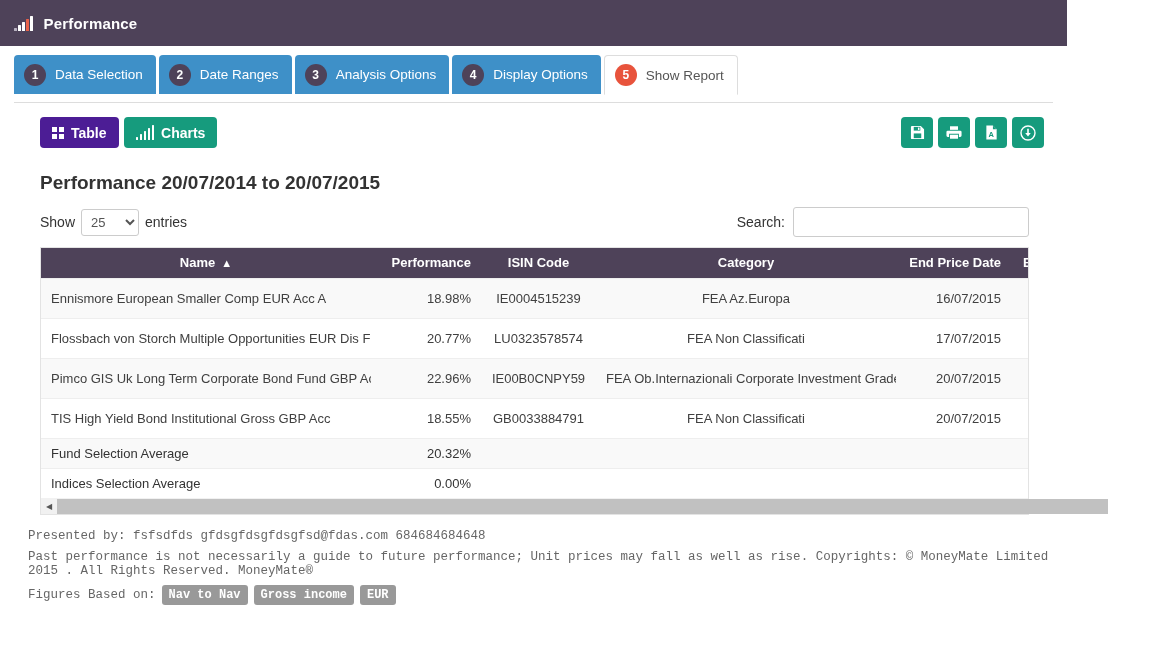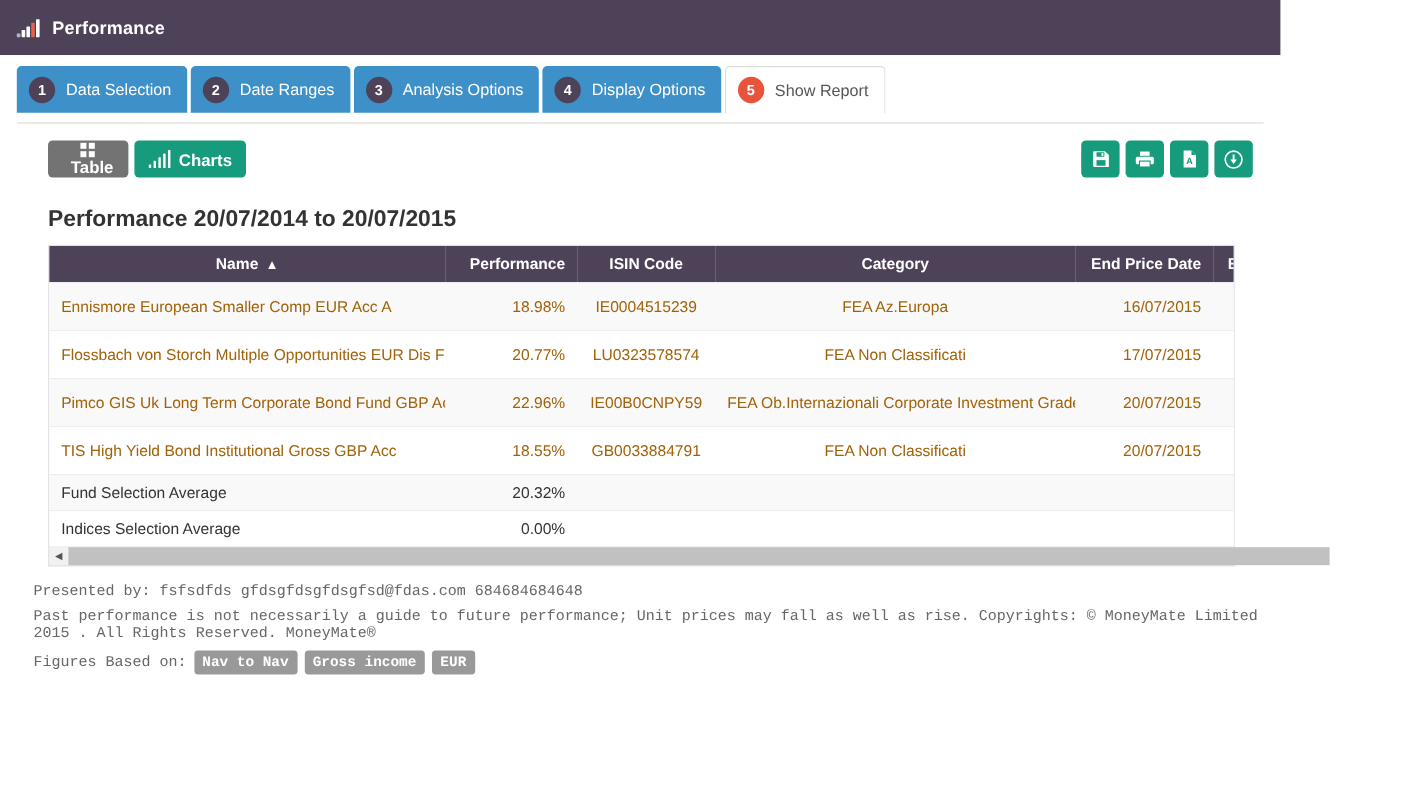--- a/index.html
+++ b/index.html
@@ -80,21 +80,21 @@
     display: flex; align-items: center; justify-content: space-between;
   }
   .btn-group { display: flex; gap: 5px; }
   .btn {
     height: 31px; border-radius: 4px; border: none;
     display: inline-flex; align-items: center; justify-content:center;
     color: #ffffff; font-size: 14px; font-weight: bold;
     padding: 0 12px; cursor: pointer;
     font-family: "Liberation Sans", sans-serif;
   }
-  .btn-table { background: #737373; flex-direction: column; }
+  .btn-table { background: #4c1d95; }
   .btn-charts { background: #169b7d; }
   .btn .lbl { margin-left: 7px; }
   .grid-icon { display:grid; grid-template-columns: 5px 5px; grid-template-rows: 5px 5px; gap:2px; }
   .grid-icon span { background:#fff; display:block; }
 
   .icon-btn {
     width: 32px; height: 31px; border-radius: 4px; border:none;
     background: #169b7d; color:#fff; cursor: pointer;
     display:inline-flex; align-items:center; justify-content:center;
   }
@@ -135,21 +135,21 @@
     position: relative;
   }
   table.perf { border-collapse: collapse; width: 1132px; table-layout: fixed; }
   table.perf thead th {
     background: #4e4259; color: #ffffff;
     font-size: 13px; font-weight: bold;
     height: 30px; padding: 0 10px;
     white-space: nowrap;
   }
   table.perf tbody td {
-    font-size: 13px; color: #a16207;
+    font-size: 13px; color: #404040;
     height: 40px; padding: 0 10px;
     border-top: 1px solid #eeeeee;
     white-space: nowrap; overflow: hidden;
   }
   table.perf tbody tr:nth-child(odd) td { background: #f9f9f9; }
   table.perf tbody tr:nth-child(even) td { background: #ffffff; }
   table.perf tbody tr.summary td {
     color: #333333; font-weight: normal; height: 30px;
   }
   .c-name { width: 330px; text-align: left; }
@@ -311,20 +311,33 @@
         <svg width="16" height="16" viewBox="0 0 16 16">
           <circle cx="8" cy="8" r="7" fill="none" stroke="#fff" stroke-width="1.4"></circle>
           <path fill="#fff" d="M7.2 3.8h1.6v4.2h2L8 11.6 5.2 8h2z"></path>
         </svg>
       </button>
     </div>
   </div>
 
   <div class="report-head">Performance 20/07/2014 to 20/07/2015</div>
 
+  <div class="table-controls">
+    <div class="length-wrap">
+      <span>Show</span>
+      <select>
+        <option selected="">25</option>
+      </select>
+      <span>entries</span>
+    </div>
+    <div class="search-wrap">
+      <span>Search:</span>
+      <input type="text" value="" placeholder="" style="">
+    </div>
+  </div>
 
   <div class="table-scroll">
     <table class="perf">
       <thead>
         <tr>
           <th class="c-name">
             <span>Name</span><span class="sort-caret">▲</span>
           </th>
           <th class="c-perf">Performance</th>
           <th class="c-isin">ISIN Code</th>

